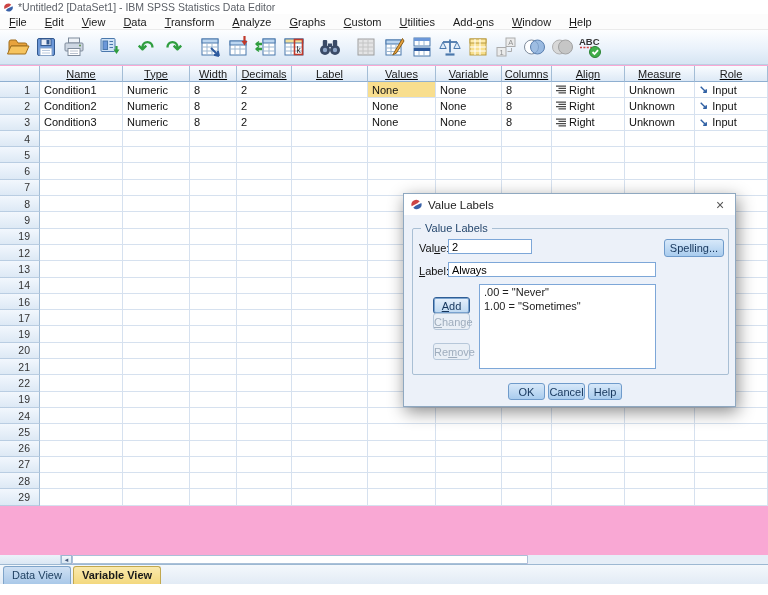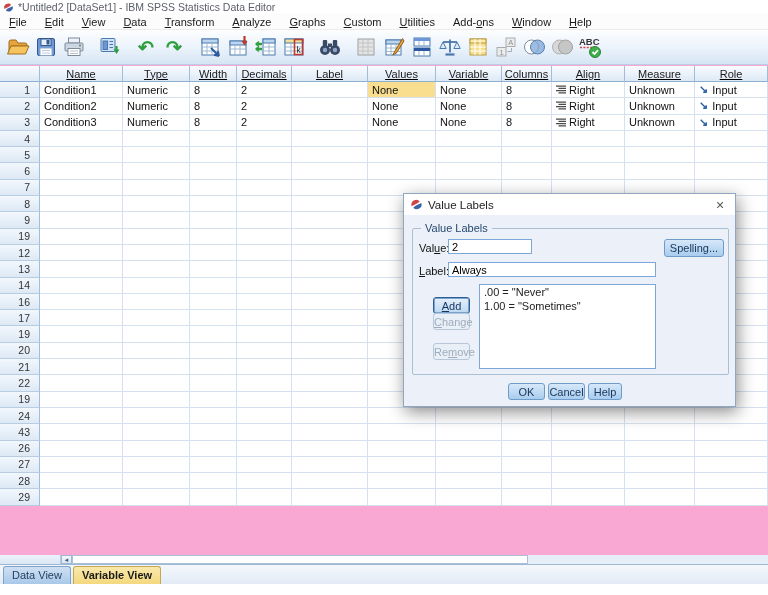--- a/index.html
+++ b/index.html
@@ -576,21 +576,21 @@
         <div class="cell" style="width: 55px;"></div>
         <div class="cell" style="width: 76px;"></div>
         <div class="cell" style="width: 68px;"></div>
         <div class="cell" style="width: 66px;"></div>
         <div class="cell" style="width: 50px;"></div>
         <div class="cell" style="width: 73px;"></div>
         <div class="cell" style="width: 70px;"></div>
         <div class="cell" style="width: 73px;"></div>
       </div>
       <div class="grow">
-        <div class="rh" style="width: 40px;">43</div>
+        <div class="rh" style="width: 40px;">25</div>
         <div class="cell" style="width: 83px;"></div>
         <div class="cell" style="width: 67px;"></div>
         <div class="cell" style="width: 47px;"></div>
         <div class="cell" style="width: 55px;"></div>
         <div class="cell" style="width: 76px;"></div>
         <div class="cell" style="width: 68px;"></div>
         <div class="cell" style="width: 66px;"></div>
         <div class="cell" style="width: 50px;"></div>
         <div class="cell" style="width: 73px;"></div>
         <div class="cell" style="width: 70px;"></div>

